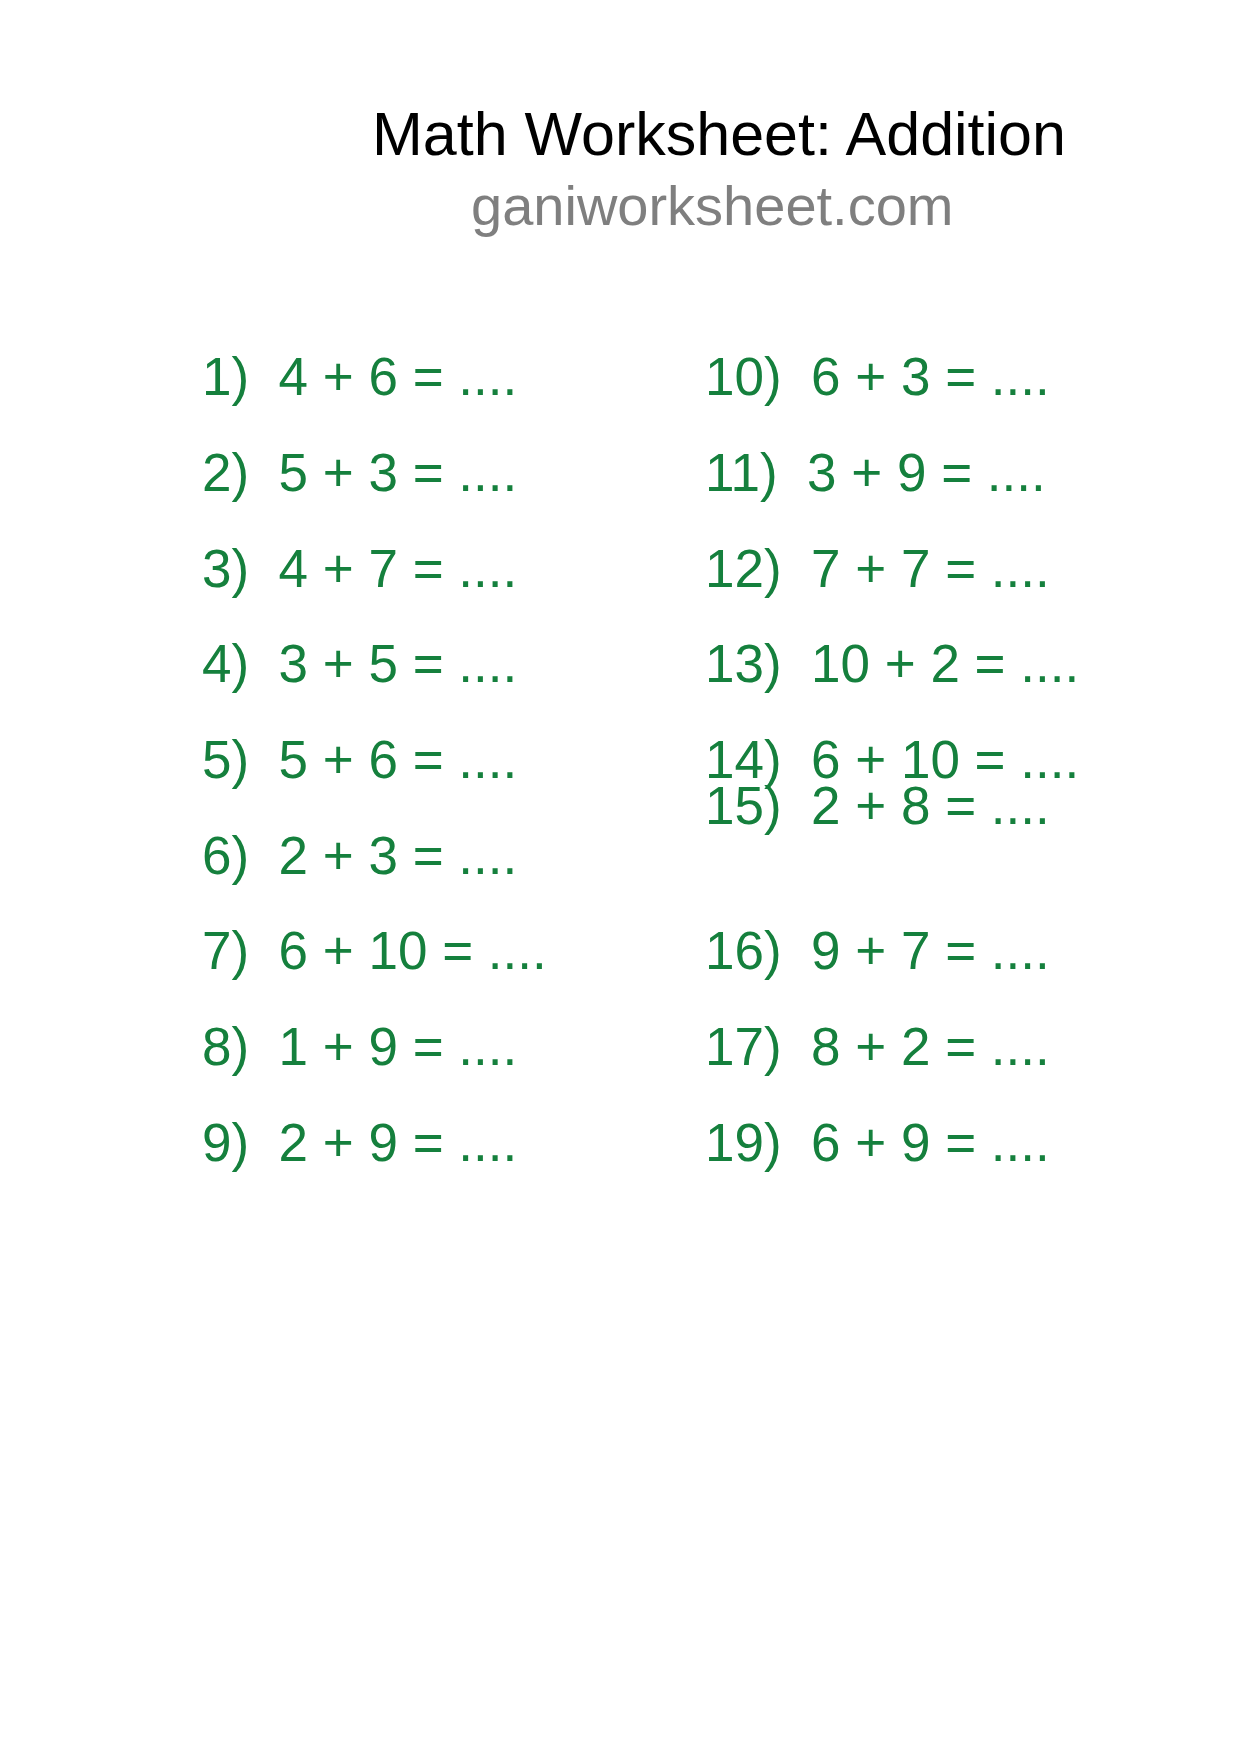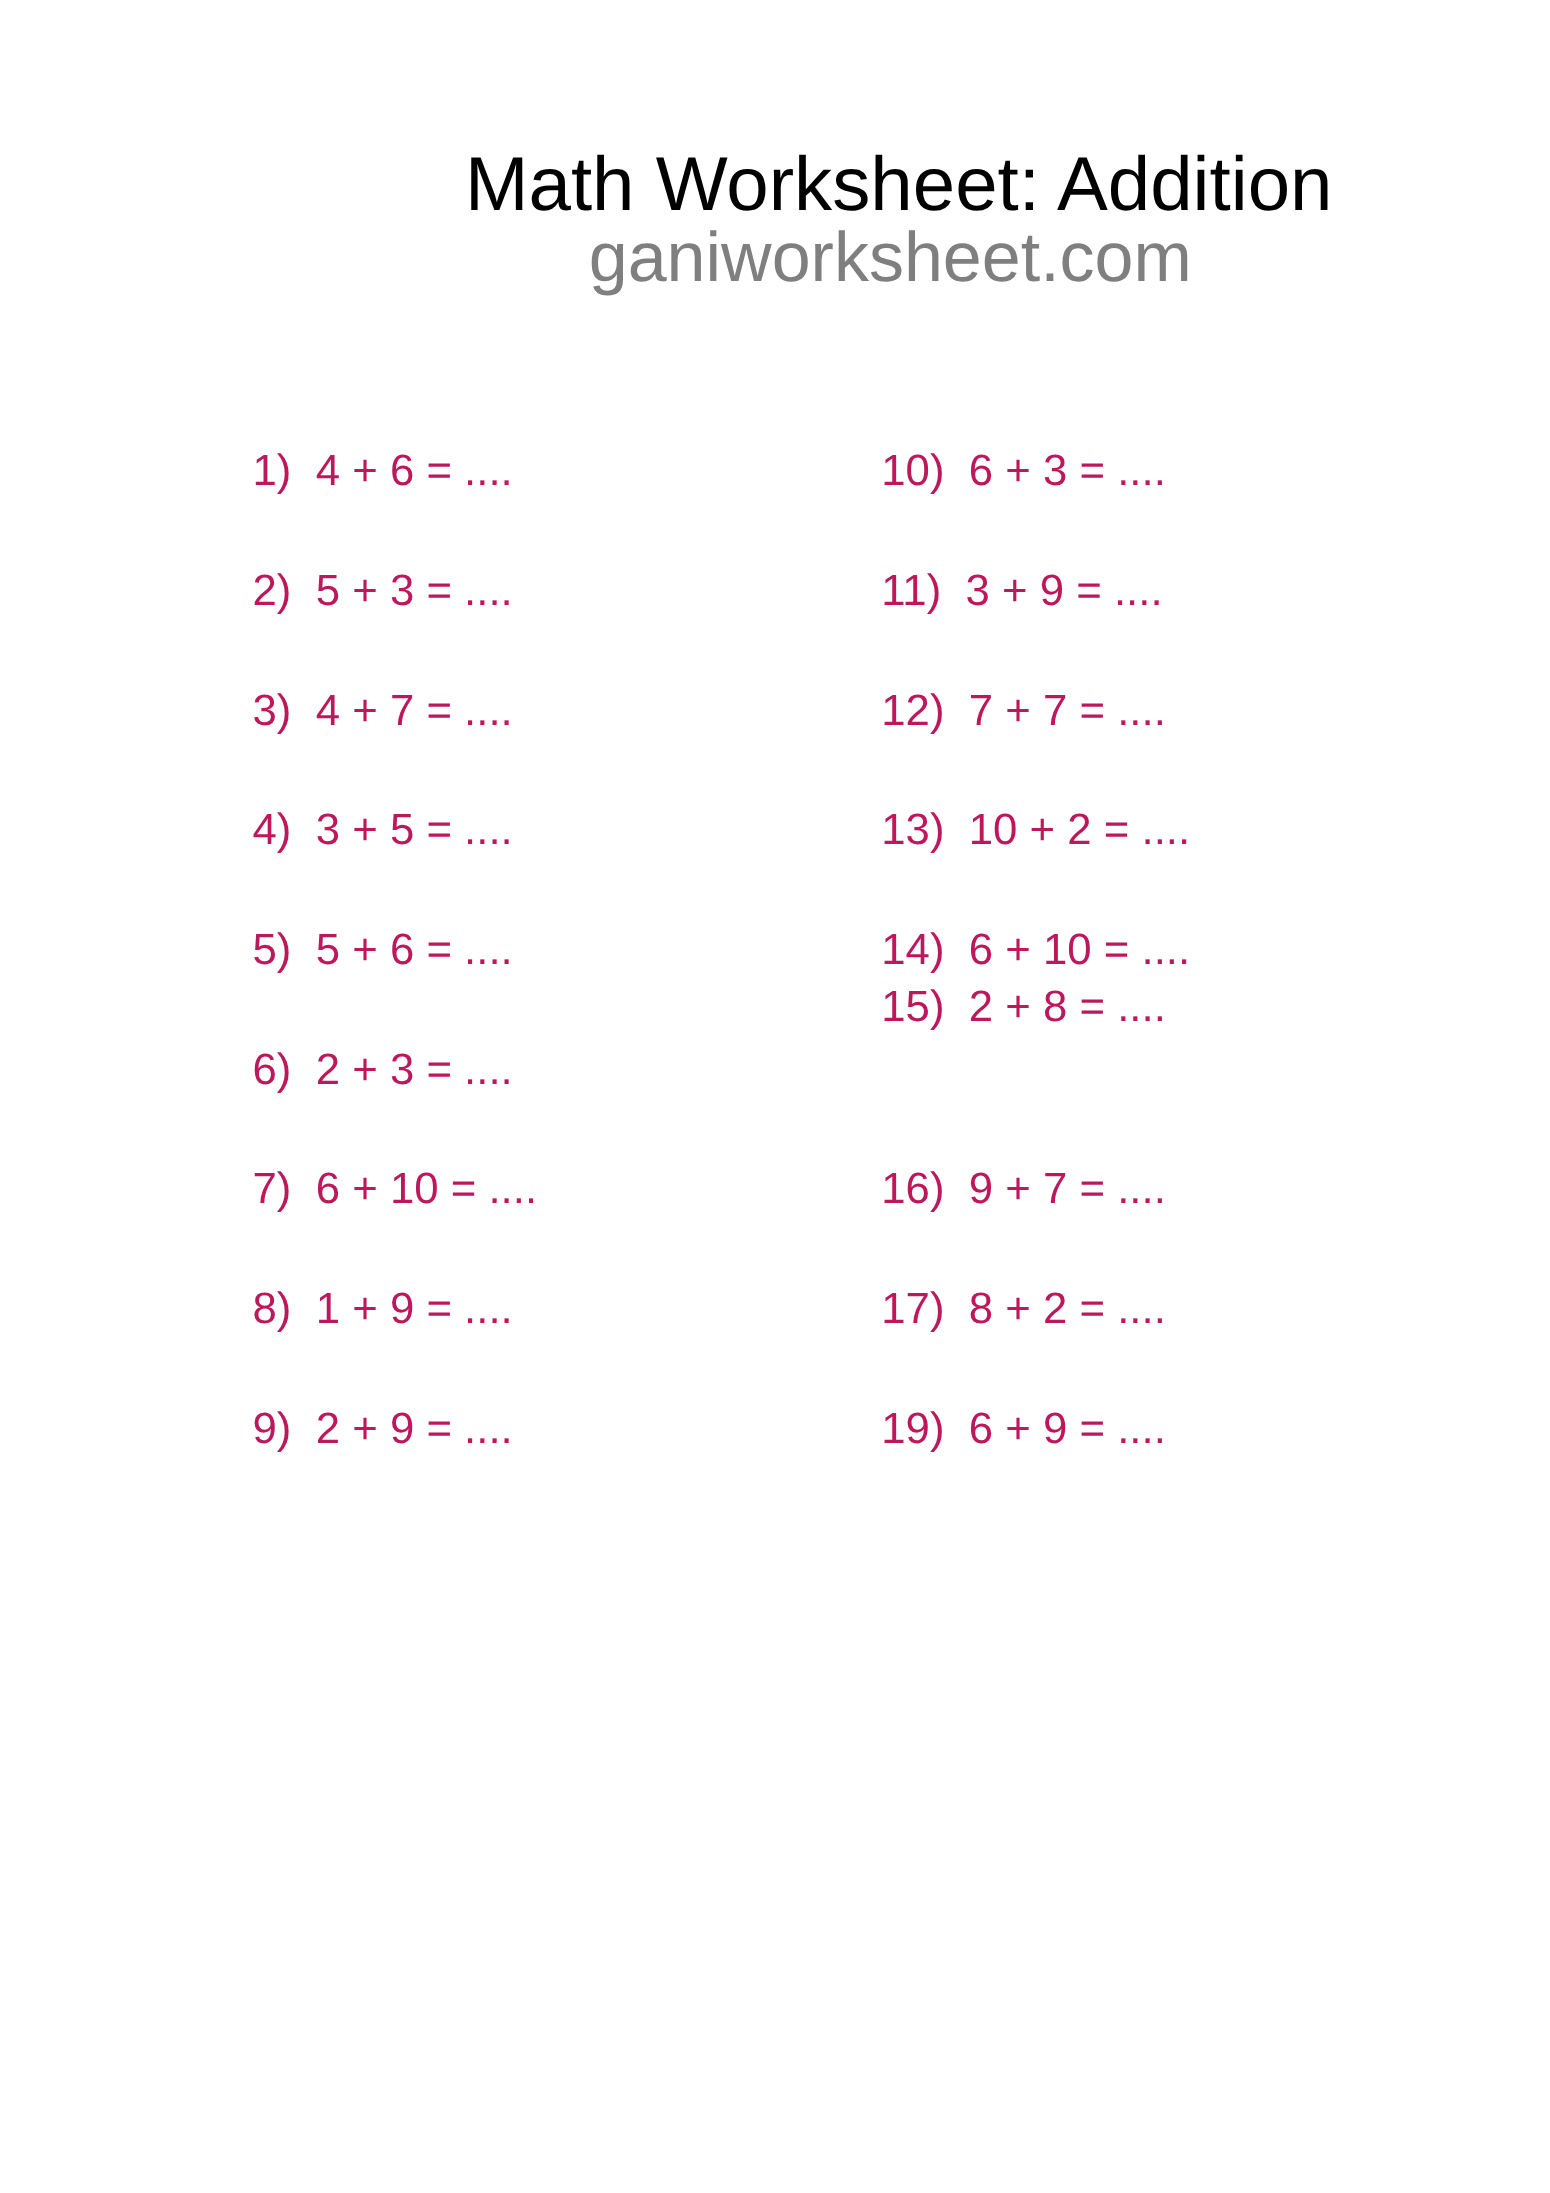--- a/index.html
+++ b/index.html
@@ -1,23 +1,23 @@
 <!DOCTYPE html>
 <html><head>
 <meta charset="utf-8">
 <style>
   html, body { margin: 0; padding: 0; background: #ffffff; }
   body { width: 1240px; height: 1754px; position: relative; overflow: hidden;
          font-family: "Liberation Sans", sans-serif; color: #000; }
-  .title { position: absolute; left: 372px; top: 112px; font-size: 61px;
+  .title { position: absolute; left: 372px; top: 99px; font-size: 61px;
            line-height: 70px; white-space: pre; color: #000; }
   .subtitle { position: absolute; left: 471px; top: 181px; font-size: 56px;
               line-height: 50px; white-space: pre; color: #7f7f7f; }
-  .problem { position: absolute; font-size: 35px; line-height: 50px;
-             white-space: pre; color: #be185d; }
+  .problem { position: absolute; font-size: 53px; line-height: 50px;
+             white-space: pre; color: #15803d; }
   .col-left { left: 202px; }
   .col-right { left: 705px; }
 </style>
 </head>
 <body>
 
 <div class="title">Math Worksheet: Addition</div>
 <div class="subtitle">ganiworksheet.com</div>
 
 <div>

